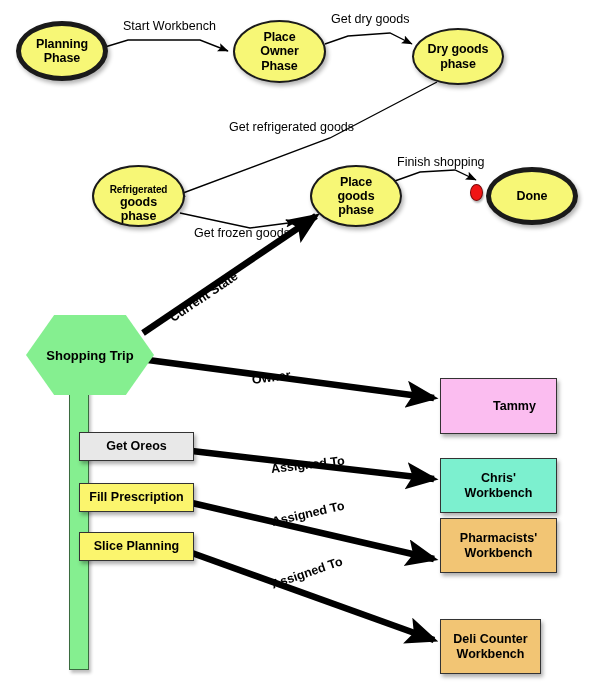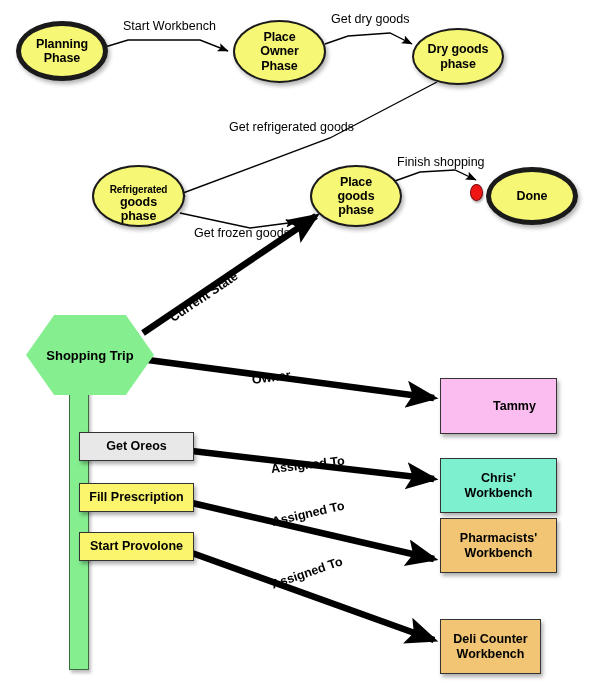--- a/index.html
+++ b/index.html
@@ -214,21 +214,21 @@
 
   <div class="rect task gray" style="left:79px; top:432px; width:115px; height:29px;">
     <span>Get Oreos</span>
   </div>
 
   <div class="rect task yellow" style="left:79px; top:483px; width:115px; height:29px;">
     <span>Fill Prescription</span>
   </div>
 
   <div class="rect task yellow" style="left:79px; top:532px; width:115px; height:29px;">
-    <span>Start Provolone</span>
+    <span>Slice Planning</span>
   </div>
 
   <div class="rect pink" style="left:440px; top:378px; width:117px; height:56px;padding-left:32px;">
     <span>Tammy</span>
   </div>
 
   <div class="rect teal" style="left:440px; top:458px; width:117px; height:55px;">
     <span>
       <span>Chris'</span><br>
       <span>Workbench</span>

